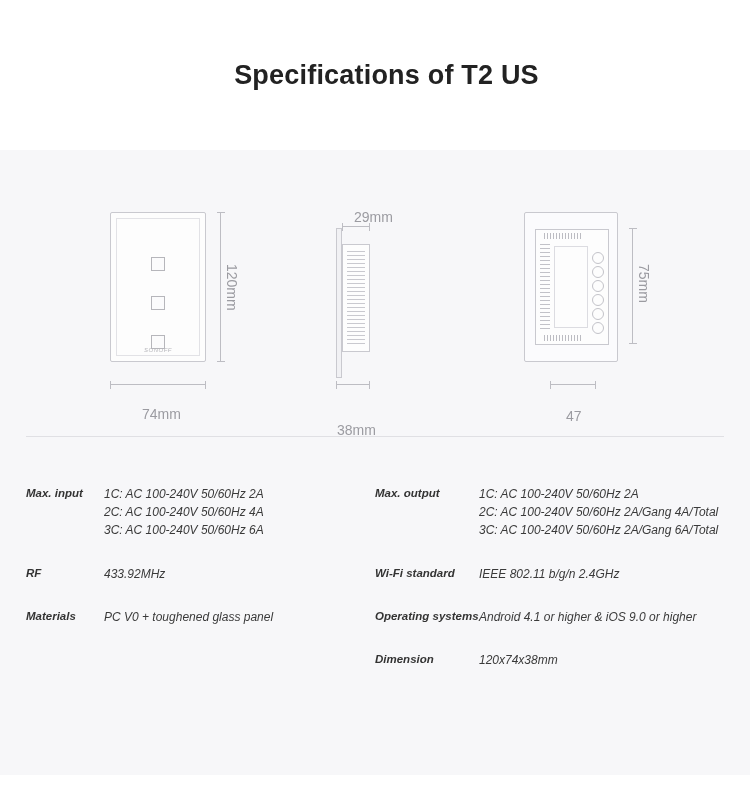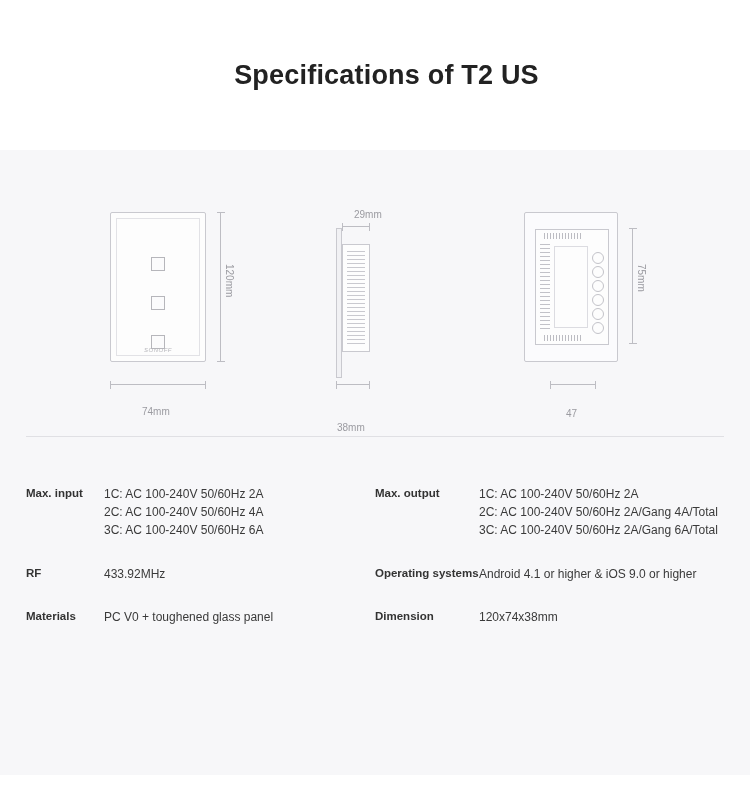--- a/index.html
+++ b/index.html
@@ -116,21 +116,21 @@
     position: absolute;
     top: -4px;
     height: 8px;
     width: 1px;
     background: #bdbdc3;
   }
   .dim-h::before { left: 0; }
   .dim-h::after { right: 0; }
   .dim-label {
     position: absolute;
-    font-size: 10px;
+    font-size: 14px;
     color: #9b9ba1;
     white-space: nowrap;
   }
   .dim-label.vertical {
     writing-mode: vertical-rl;
     text-orientation: mixed;
   }
   
   .side-view {
     position: absolute;
@@ -264,20 +264,21 @@
   
   .spec-table {
     position: absolute;
     left: 26px;
     top: 335px;
     width: 698px;
     display: flex;
   }
   .spec-col {
     width: 349px;
+    font-style: italic;
   }
   .spec-row {
     display: flex;
     margin-bottom: 25px;
     font-size: 11.5px;
     line-height: 1.52;
   }
   .spec-key {
     font-weight: bold;
     color: #333333;
@@ -387,20 +388,26 @@
       <div class="spec-col right">
         <div class="spec-row">
           <div class="spec-key">Max. output</div>
           <div class="spec-val">
             <div>1C: AC 100-240V 50/60Hz 2A</div>
             <div>2C: AC 100-240V 50/60Hz 2A/Gang 4A/Total</div>
             <div>3C: AC 100-240V 50/60Hz 2A/Gang 6A/Total</div>
           </div>
         </div>
         <div class="spec-row">
+          <div class="spec-key">Wi-Fi standard</div>
+          <div class="spec-val">
+            <div>IEEE 802.11 b/g/n 2.4GHz</div>
+          </div>
+        </div>
+        <div class="spec-row">
           <div class="spec-key" style="white-space:normal;">Operating systems</div>
           <div class="spec-val">
             <div>Android 4.1 or higher &amp; iOS 9.0 or higher</div>
           </div>
         </div>
         <div class="spec-row">
           <div class="spec-key">Dimension</div>
           <div class="spec-val">
             <div>120x74x38mm</div>
           </div>

